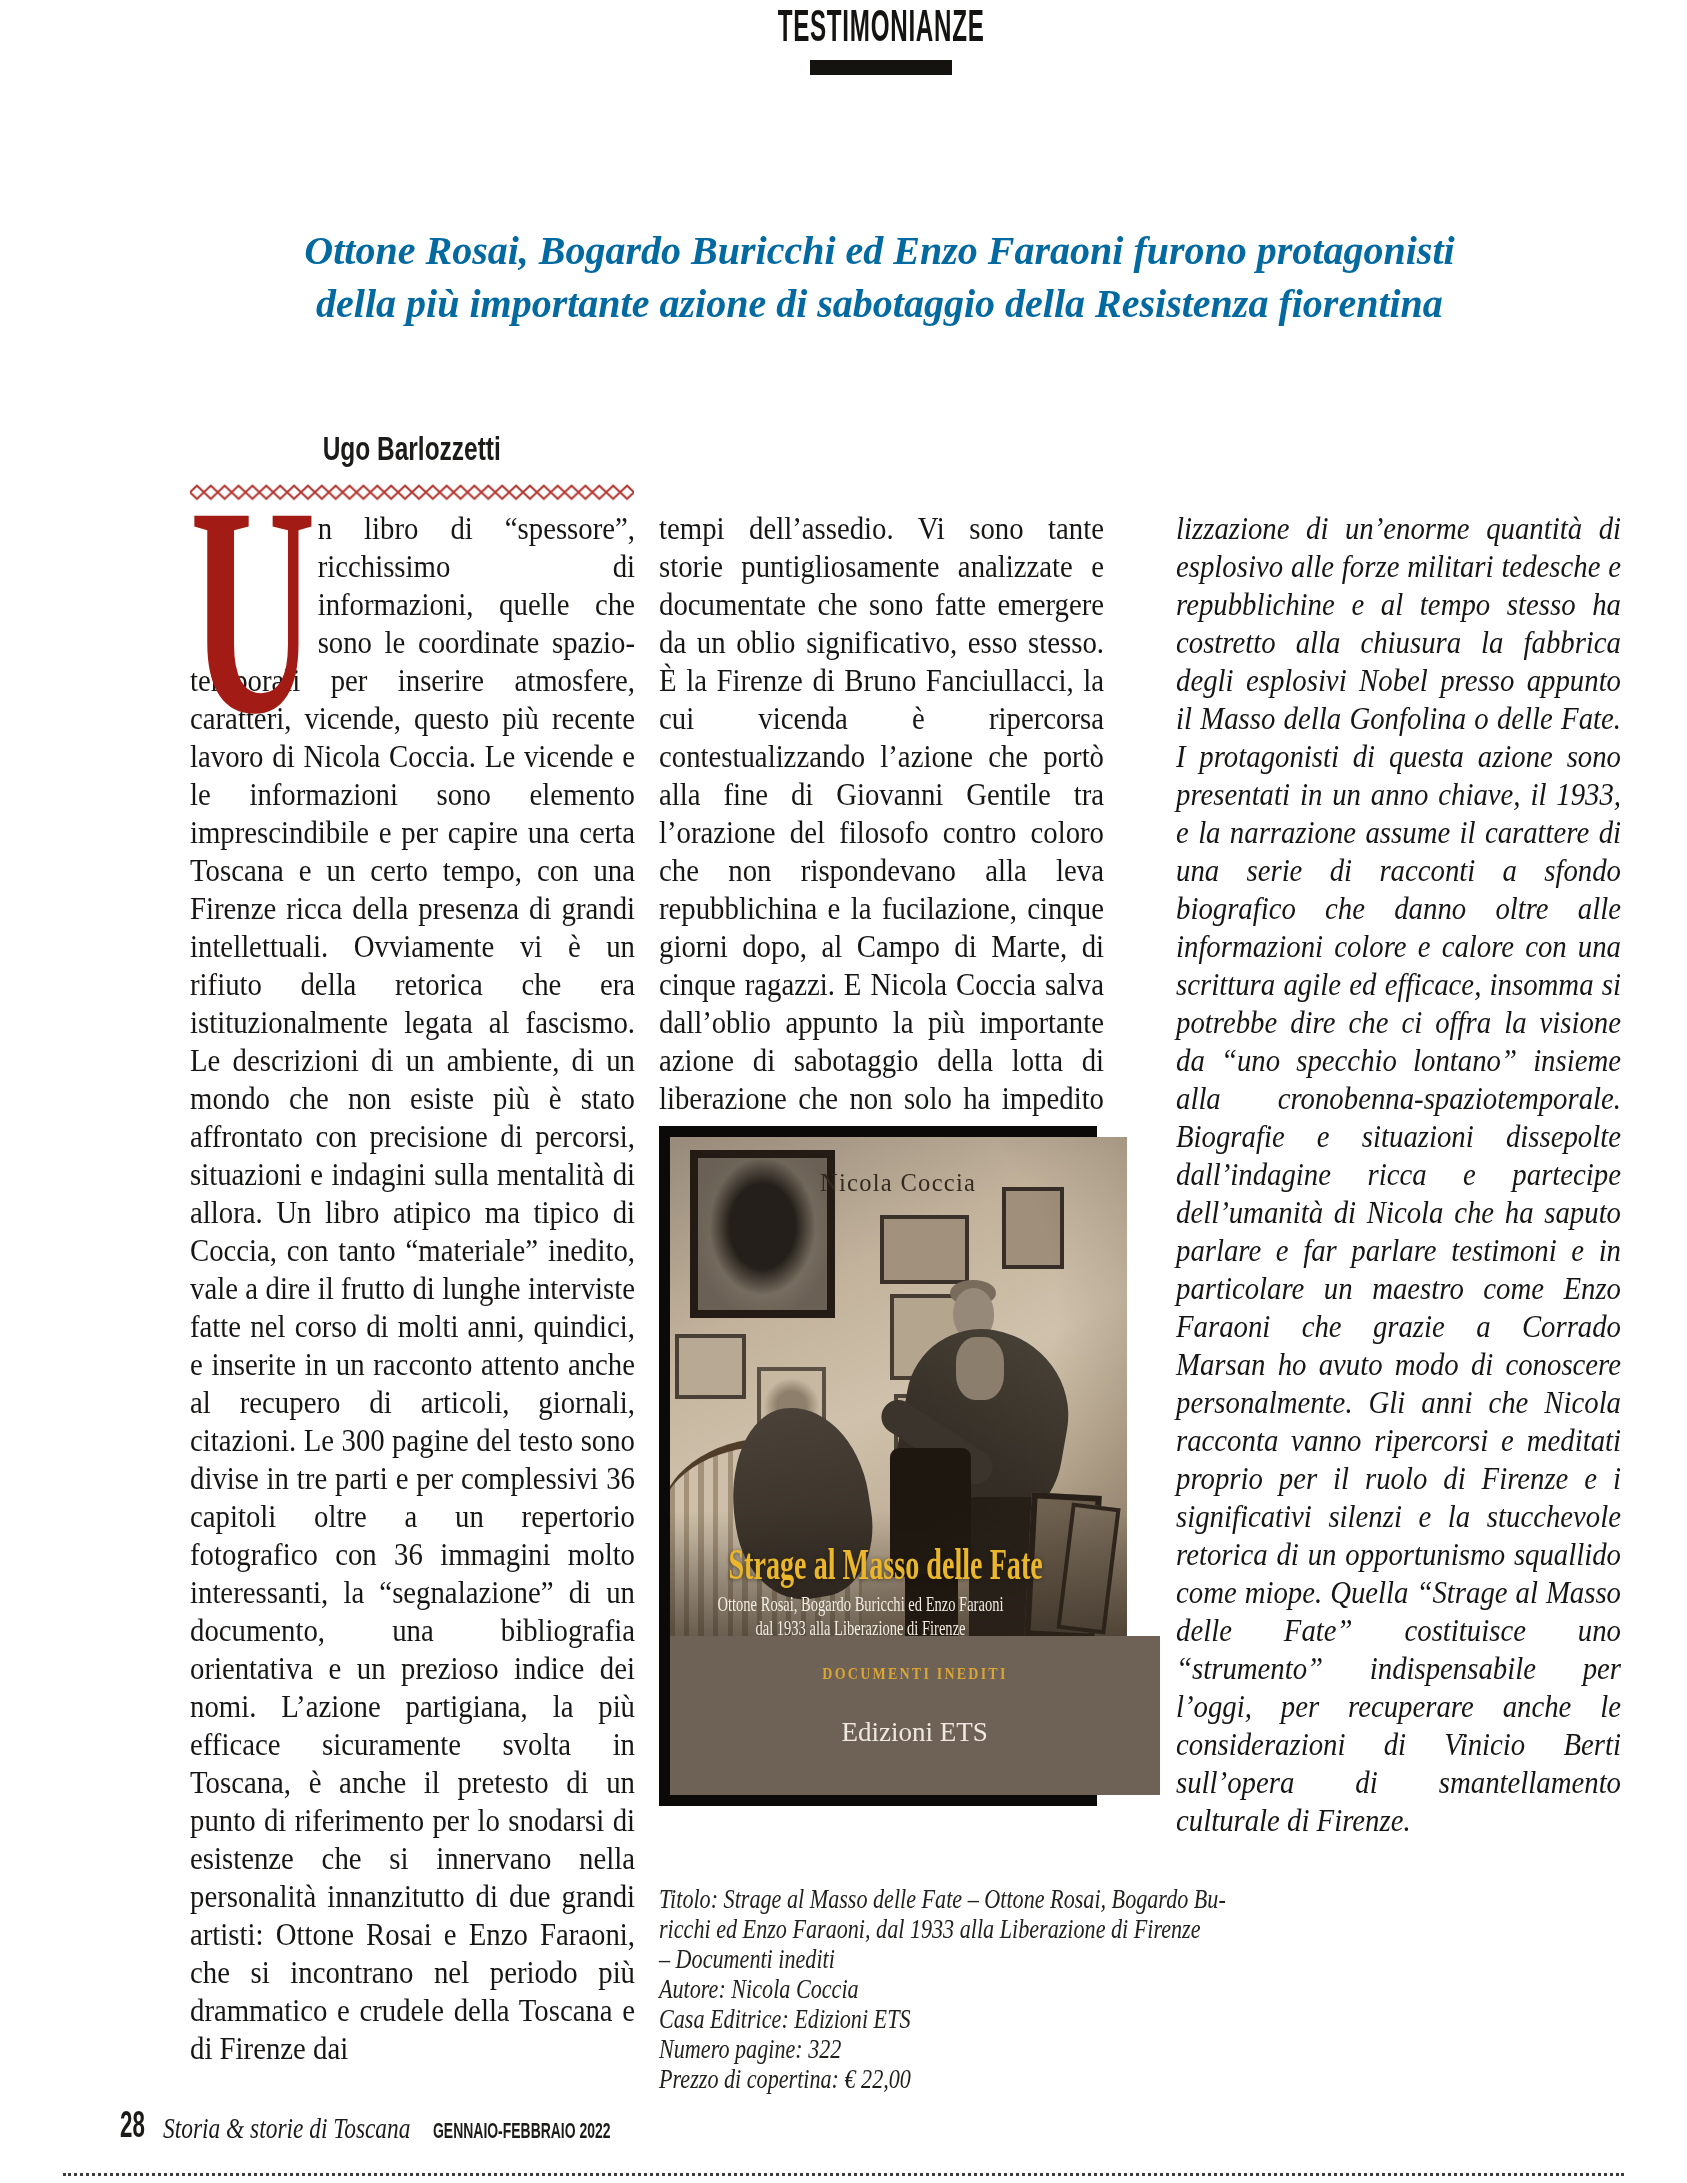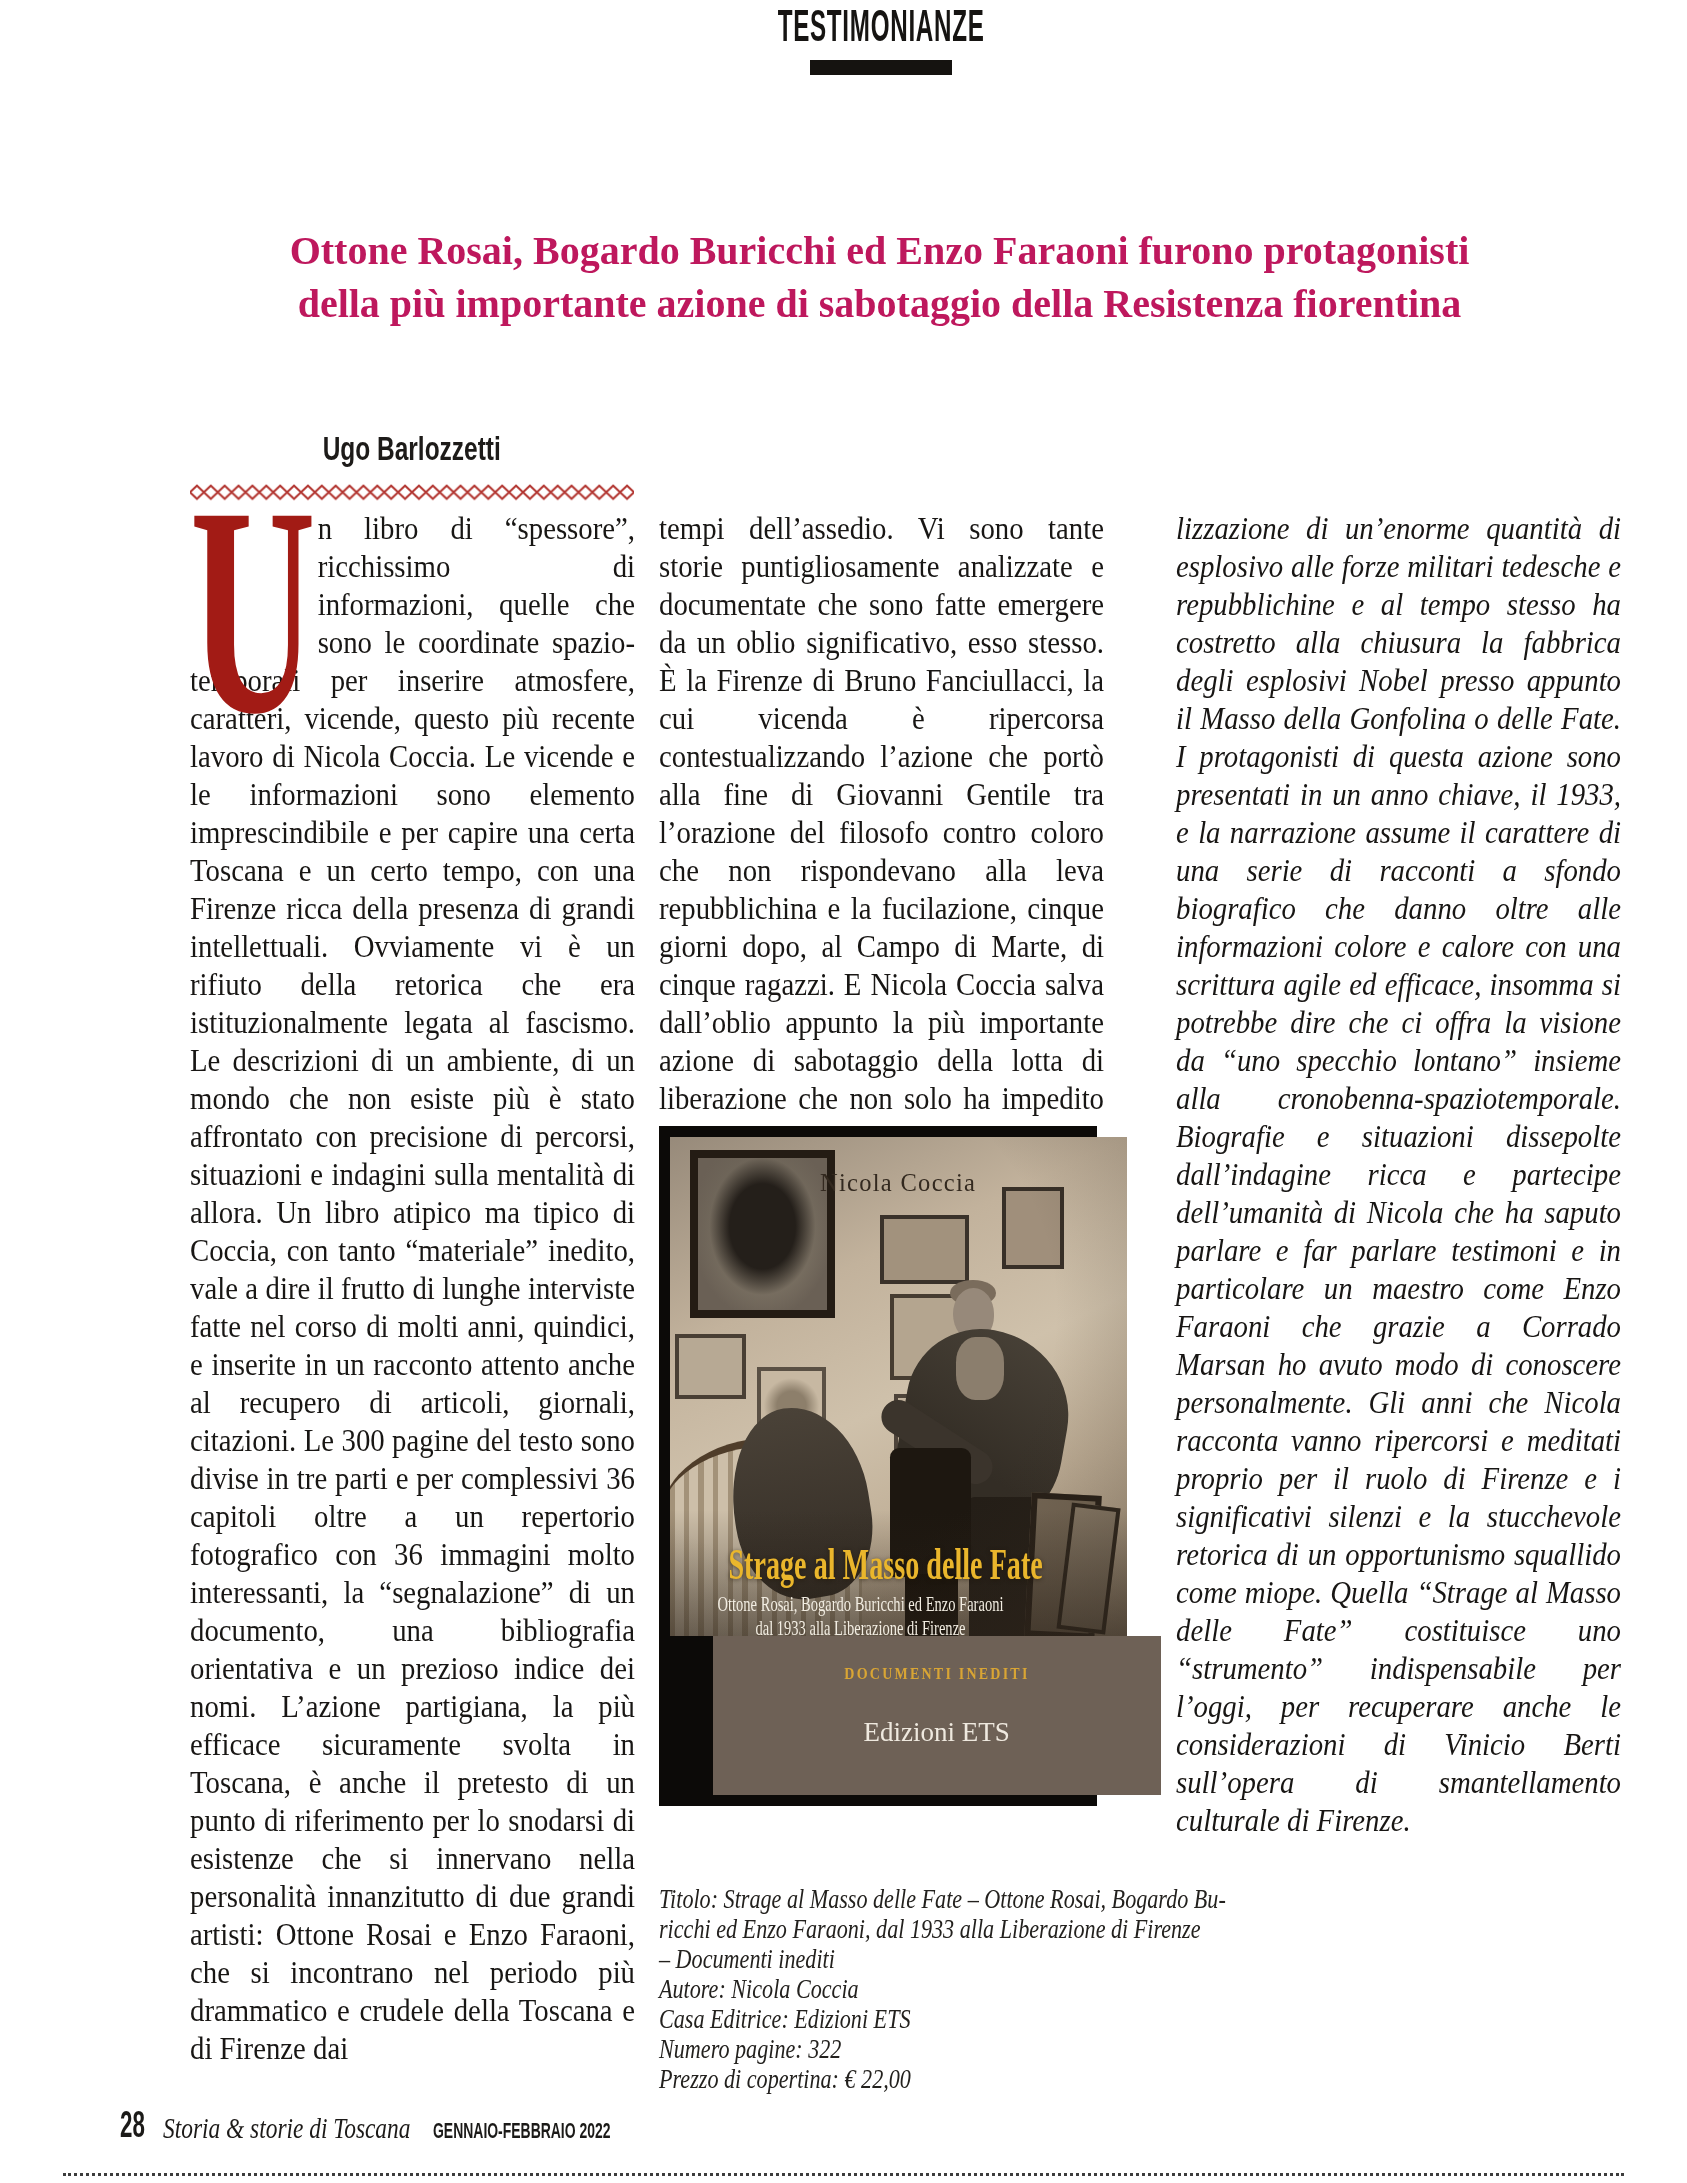--- a/index.html
+++ b/index.html
@@ -10,21 +10,21 @@
   
   .kicker-wrap{position:absolute;left:190px;top:4px;width:1382px;text-align:center;}
   .kicker{display:inline-block;font-family:"Liberation Sans",sans-serif;font-weight:700;
     font-size:44px;line-height:44px;letter-spacing:1.3px;transform:scaleX(.55);
     white-space:nowrap;color:#161412;}
   .kicker-bar{position:absolute;left:810px;top:60px;width:142px;height:15px;background:#151310;}
   .title-wrap{position:absolute;left:119px;top:98px;width:1521px;text-align:center;}
   .title{display:inline-block;font-weight:700;font-size:89px;line-height:85px;
     color:#a21b15;transform:scaleX(.74);white-space:nowrap;}
   .subtitle{position:absolute;left:119px;top:224px;width:1521px;text-align:center;
-    font-weight:700;font-size:40px;line-height:53px;color:#be185d;}
+    font-style:italic;font-weight:700;font-size:40px;line-height:53px;color:#0369a1;}
   .author-wrap{position:absolute;left:190px;top:430px;width:444px;text-align:center;}
   .author{display:inline-block;font-family:"Liberation Sans",sans-serif;font-weight:700;
     font-size:34px;line-height:36px;transform:scaleX(.72);white-space:nowrap;color:#1d1b19;}
   .zigzag{position:absolute;left:190px;top:483px;width:444px;height:18.5px;}
   
   .col{position:absolute;top:509px;width:447px;}
   #col1{left:190px;}
   #col2{left:659px;height:615px;overflow:hidden;}
   #col3{left:1176px;font-style:italic;}
   .colinner{width:495px;transform:scaleX(.899);transform-origin:0 0;
@@ -79,21 +79,21 @@
     background:radial-gradient(ellipse at 30% 35%,rgba(0,0,0,0) 55%,rgba(52,42,32,.35));}
   .cover-author{left:0;top:32px;width:100%;text-align:center;font-size:24.5px;
     color:#33291f;letter-spacing:1.3px;}
   .cover-title{left:0;top:405px;width:100%;text-align:center;padding-left:8px;}
   .cover-title>span{display:inline-block;font-weight:700;font-size:44px;line-height:46px;
     color:#eab62c;transform:translateX(-38px) scaleX(.64);white-space:nowrap;
     text-shadow:0 1.3px 5.3px rgba(30,22,8,.6);}
   .cover-sub{left:0;top:455px;width:100%;text-align:center;color:#f2ede2;}
   .cover-sub span{display:block;white-space:nowrap;font-size:22px;line-height:24.5px;
     transform:translateX(-38px) scaleX(.66);}
-  .band{position:relative;width:448px;height:159px;background:#6e6156;margin-left:43px;}
+  .band{position:relative;width:490px;height:159px;background:#6e6156;}
   .band div{position:absolute;}
   .band-docs{left:0;top:28px;width:100%;text-align:center;}
   .band-docs>span{display:inline-block;font-weight:700;font-size:16.5px;letter-spacing:2.6px;
     color:#d9a534;transform:scaleX(.85);white-space:nowrap;}
   .band-pub{left:0;top:81px;width:100%;text-align:center;font-size:27px;color:#efe9df;}
   
   .caption{position:absolute;left:659px;top:1884px;width:681px;}
   .caption-line{display:block;white-space:nowrap;font-style:italic;font-size:27px;
     line-height:30px;transform:scaleX(.82);transform-origin:0 50%;color:#23211e;}
   

